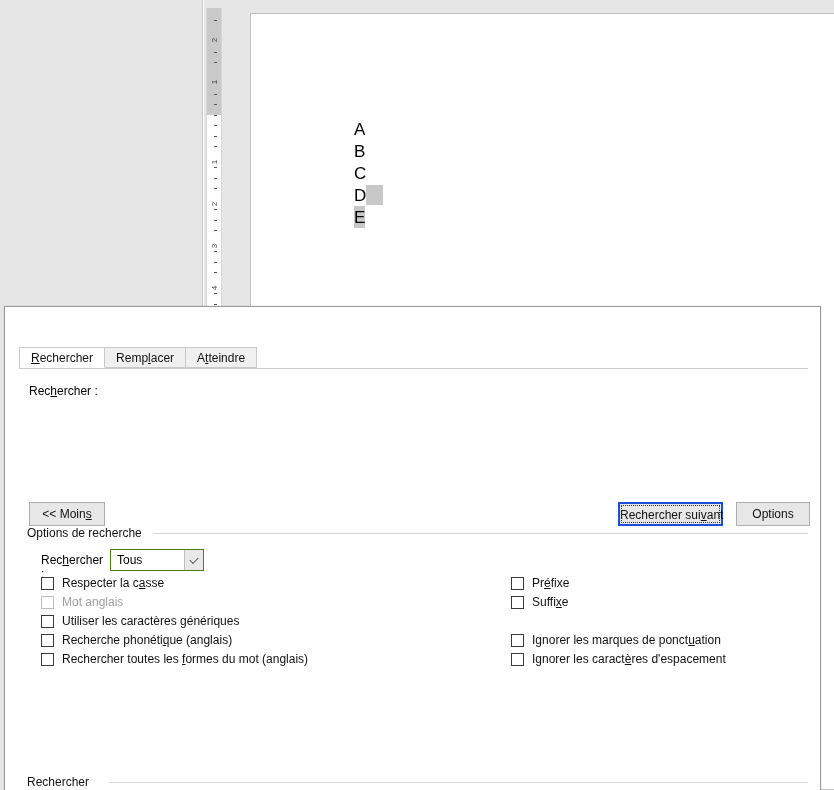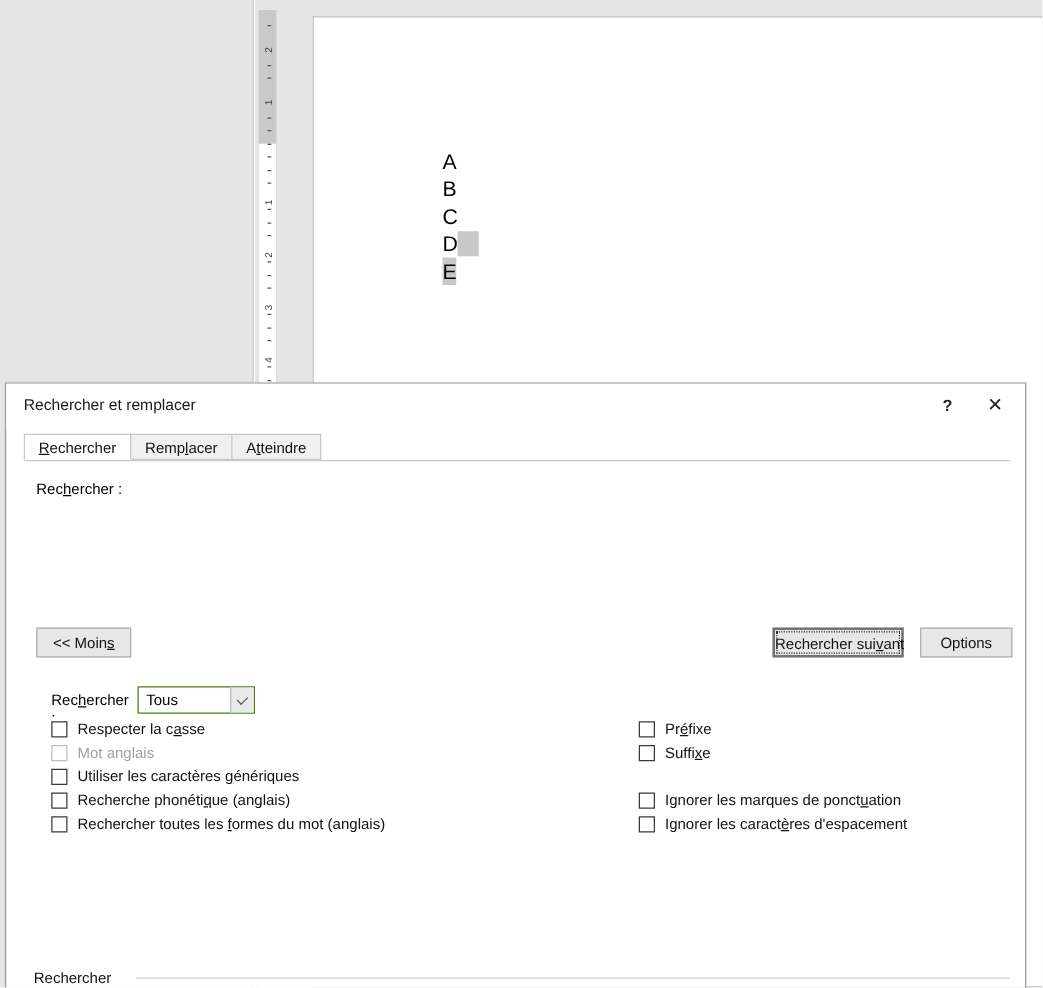--- a/index.html
+++ b/index.html
@@ -152,21 +152,21 @@
     border-top: 4px solid #4a4a4a;
   }
 
   .btn {
     position: absolute; height: 24px; line-height: 22px;
     background: #e7e7e7; border: 1px solid #adadad;
     font-size: 12px; color: #111; text-align: center;
     box-sizing: border-box; cursor: default; white-space: nowrap;
   }
   .btn.focused {
-    border: 2px solid #737373;
+    border: 2px solid #1d4ed8;
     background: #e7e7e7;
   }
   .btn.focused .focus-ring {
     position: absolute; left: 1px; top: 1px; right: 1px; bottom: 1px;
     border: 1px dotted #333;
   }
   .btn .arrow {
     display: inline-block; margin-left: 5px;
     width: 0; height: 0;
     border-left: 3.5px solid transparent;
@@ -322,43 +322,42 @@
       <div class="doc-line"><span>A</span></div>
       <div class="doc-line"><span>B</span></div>
       <div class="doc-line"><span>C</span></div>
       <div class="doc-line"><span>D</span><span class="sel-mark"></span></div>
       <div class="doc-line"><span class="sel-char">E</span></div>
     </div>
   </div>
 
   <div class="dialog">
 
-    <div class="dlg-title-bar">
-      <div class="dlg-title">Rechercher et remplacer</div>
-      <div class="title-btn help">?</div>
-      <div class="title-btn close">✕</div>
-    </div>
 
     <div class="tabstrip">
       <div class="tab active"><u>R</u>echercher</div>
       <div class="tab">Remp<u>l</u>acer</div>
       <div class="tab">A<u>t</u>teindre</div>
     </div>
     <div class="tab-underline"></div>
 
     <div class="dlg-body">
 
       <div class="find-row">
         <div class="find-label">Rec<u>h</u>ercher :</div>
       </div>
 
       <div class="btn btn-moins">&lt;&lt; Moin<u>s</u></div>
       <div class="btn btn-suivant focused"><span class="focus-ring"></span><span>Rechercher sui<u>v</u>ant</span></div>
       <div class="btn btn-annuler">Options</div>
 
+      <div class="group-sep opt-sep">
+        <span class="lbl">Options de recherche</span>
+        <span class="line"></span>
+      </div>
 
       <div class="rech-row">
         <div class="lb">Rec<u>h</u>ercher :</div>
         <div class="select">
           <span class="val">Tous</span>
           <span class="sbtn">
               <span class="chev"></span>
             </span>
         </div>
       </div>

